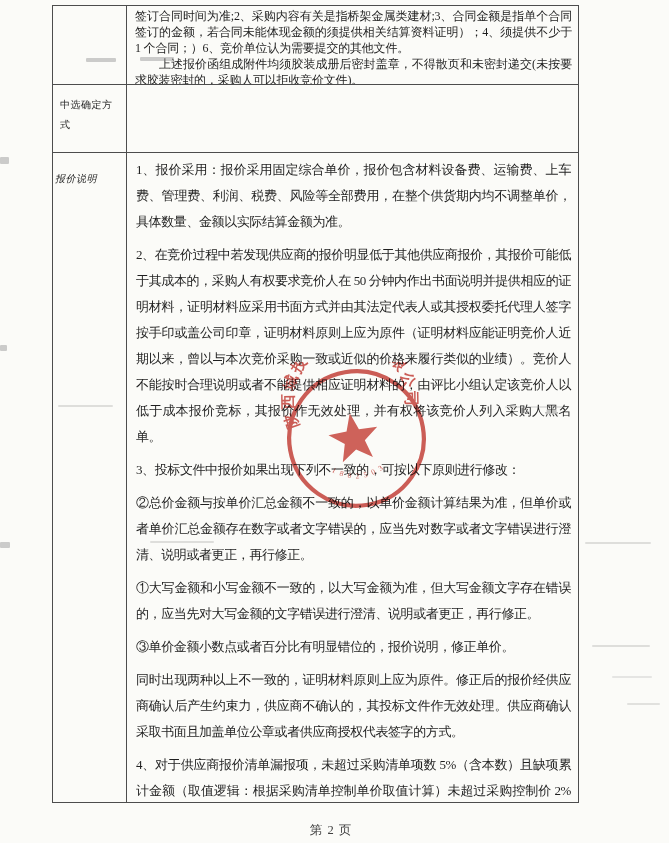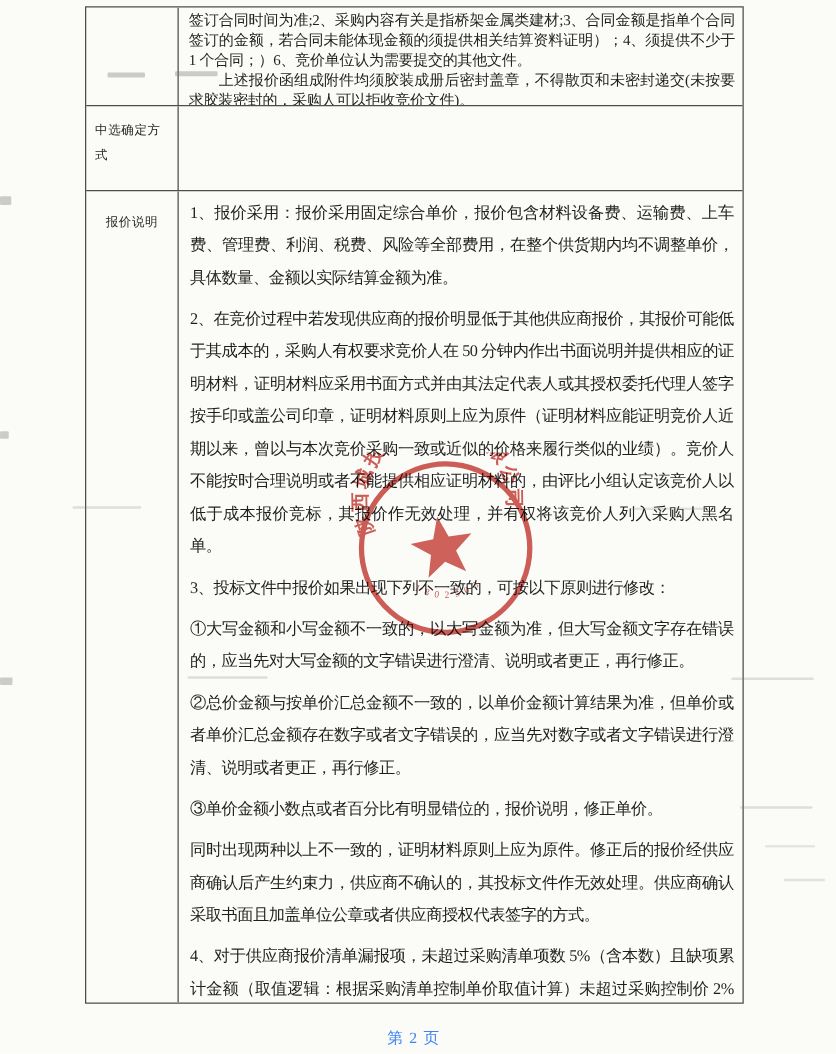--- a/index.html
+++ b/index.html
@@ -5,46 +5,46 @@
   html,body{margin:0;padding:0;}
   .page{
     position:relative;
     width:669px;height:843px;
     background:#fbfbf8;
     font-family:"Liberation Serif","DejaVu Serif",serif;
     color:#1f1f1f;
     overflow:hidden;
   }
   .doc-table{
-    position:absolute;left:68px;top:5px;width:527px;height:798px;
+    position:absolute;left:52px;top:5px;width:527px;height:798px;
     border:1px solid #4d4d4d;
     box-sizing:border-box;
     background:transparent;
     display:flex;flex-direction:column;
   }
   .trow{display:flex;box-sizing:border-box;overflow:hidden;}
   .trow.r1{height:79px;border-bottom:1px solid #4d4d4d;}
   .trow.r2{height:68px;border-bottom:1px solid #4d4d4d;}
   .trow.r3{flex:1;}
   .hcell{
     width:74px;flex:none;border-right:1px solid #4d4d4d;box-sizing:border-box;
     font-size:10px;line-height:20px;letter-spacing:0.5px;
     padding:10px 4px 0 7px;overflow:hidden;
   }
-  .hcell.center-h{text-align:center;padding-left:2px;padding-right:2px;padding-top:16px;}
+  .hcell.center-h{padding-left:2px;padding-right:2px;padding-top:16px;font-style:italic;}
   .bcell{flex:1;box-sizing:border-box;overflow:hidden;}
   .bcell.small{font-size:12px;line-height:16px;letter-spacing:-0.2px;padding:2px 6px 0 8px;}
   .bcell.small2{font-size:12px;line-height:15.5px;letter-spacing:-0.2px;padding:4px 6px 0 8px;}
   .bcell.big{font-size:13px;line-height:26px;letter-spacing:-0.4px;padding:4px 7px 0 9px;}
   .bcell p{margin:0;text-align:justify;}
   .bcell.big p{margin:0 0 7px 0;}
   .indent{text-indent:2em;}
   .footer{
     position:absolute;left:0;top:822px;width:662px;text-align:center;
-    font-size:12.5px;color:#3b82f6;letter-spacing:1px;
+    font-size:12.5px;color:#404040;letter-spacing:1px;
   }
   
   .stamp{
     position:absolute;left:280px;top:362px;width:153px;height:153px;
     opacity:0.82;mix-blend-mode:multiply;pointer-events:none;
   }
   
   .art{position:absolute;background:rgba(125,125,125,0.38);border-radius:1px;}
 </style>
 </head>
@@ -65,22 +65,22 @@
     <div class="trow r2">
       <div class="hcell">中选确定方式</div>
     </div>
 
     <div class="trow r3">
       <div class="hcell center-h">报价说明</div>
       <div class="bcell big">
         <p>1、报价采用：报价采用固定综合单价，报价包含材料设备费、运输费、上车费、管理费、利润、税费、风险等全部费用，在整个供货期内均不调整单价，具体数量、金额以实际结算金额为准。</p>
         <p>2、在竞价过程中若发现供应商的报价明显低于其他供应商报价，其报价可能低于其成本的，采购人有权要求竞价人在 50 分钟内作出书面说明并提供相应的证明材料，证明材料应采用书面方式并由其法定代表人或其授权委托代理人签字按手印或盖公司印章，证明材料原则上应为原件（证明材料应能证明竞价人近期以来，曾以与本次竞价采购一致或近似的价格来履行类似的业绩）。竞价人不能按时合理说明或者不能提供相应证明材料的，由评比小组认定该竞价人以低于成本报价竞标，其报价作无效处理，并有权将该竞价人列入采购人黑名单。</p>
         <p>3、投标文件中报价如果出现下列不一致的，可按以下原则进行修改：</p>
+        <p>②总价金额与按单价汇总金额不一致的，以单价金额计算结果为准，但单价或者单价汇总金额存在数字或者文字错误的，应当先对数字或者文字错误进行澄清、说明或者更正，再行修正。</p>
         <p>①大写金额和小写金额不一致的，以大写金额为准，但大写金额文字存在错误的，应当先对大写金额的文字错误进行澄清、说明或者更正，再行修正。</p>
-        <p>②总价金额与按单价汇总金额不一致的，以单价金额计算结果为准，但单价或者单价汇总金额存在数字或者文字错误的，应当先对数字或者文字错误进行澄清、说明或者更正，再行修正。</p>
         <p>③单价金额小数点或者百分比有明显错位的，报价说明，修正单价。</p>
         <p>同时出现两种以上不一致的，证明材料原则上应为原件。修正后的报价经供应商确认后产生约束力，供应商不确认的，其投标文件作无效处理。供应商确认采取书面且加盖单位公章或者供应商授权代表签字的方式。</p>
         <p>4、对于供应商报价清单漏报项，未超过采购清单项数 5%（含本数）且缺项累计金额（取值逻辑：根据采购清单控制单价取值计算）未超过采购控制价 2%的，采购人视为供应商漏项价格包含在其他分项报价及总报价中。若供应商报价清单漏报项数超过</p>
       </div>
     </div>
 
   </div>
 
   <svg class="stamp" viewBox="0 0 200 200">
     <g transform="rotate(-10 100 100)" fill="none">

